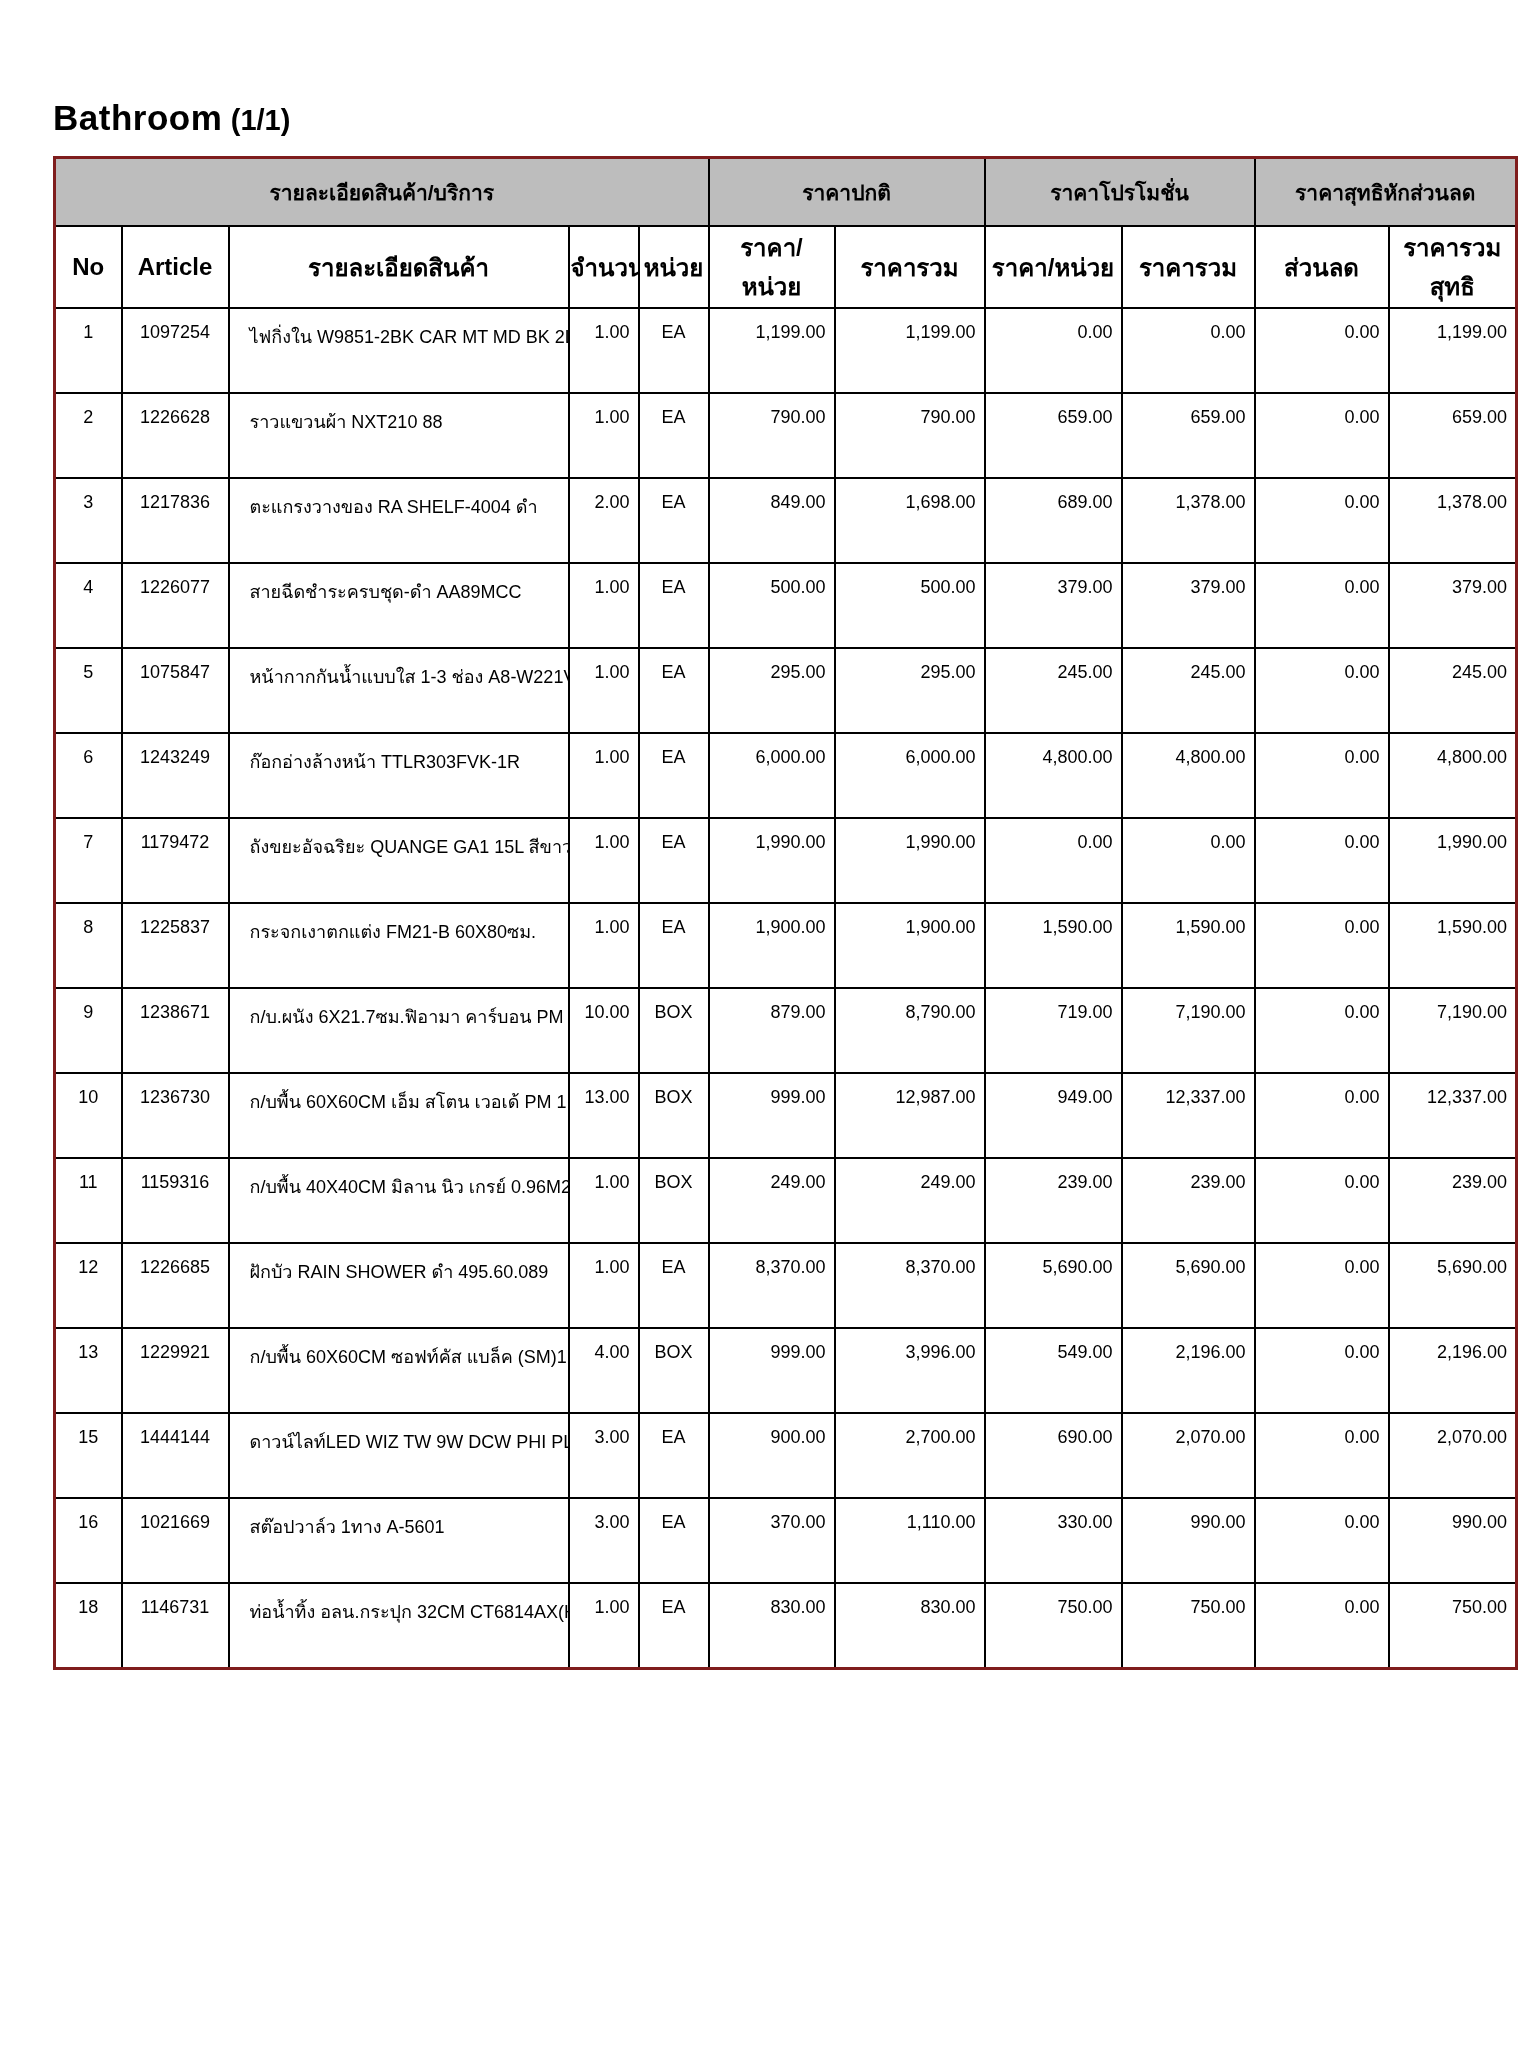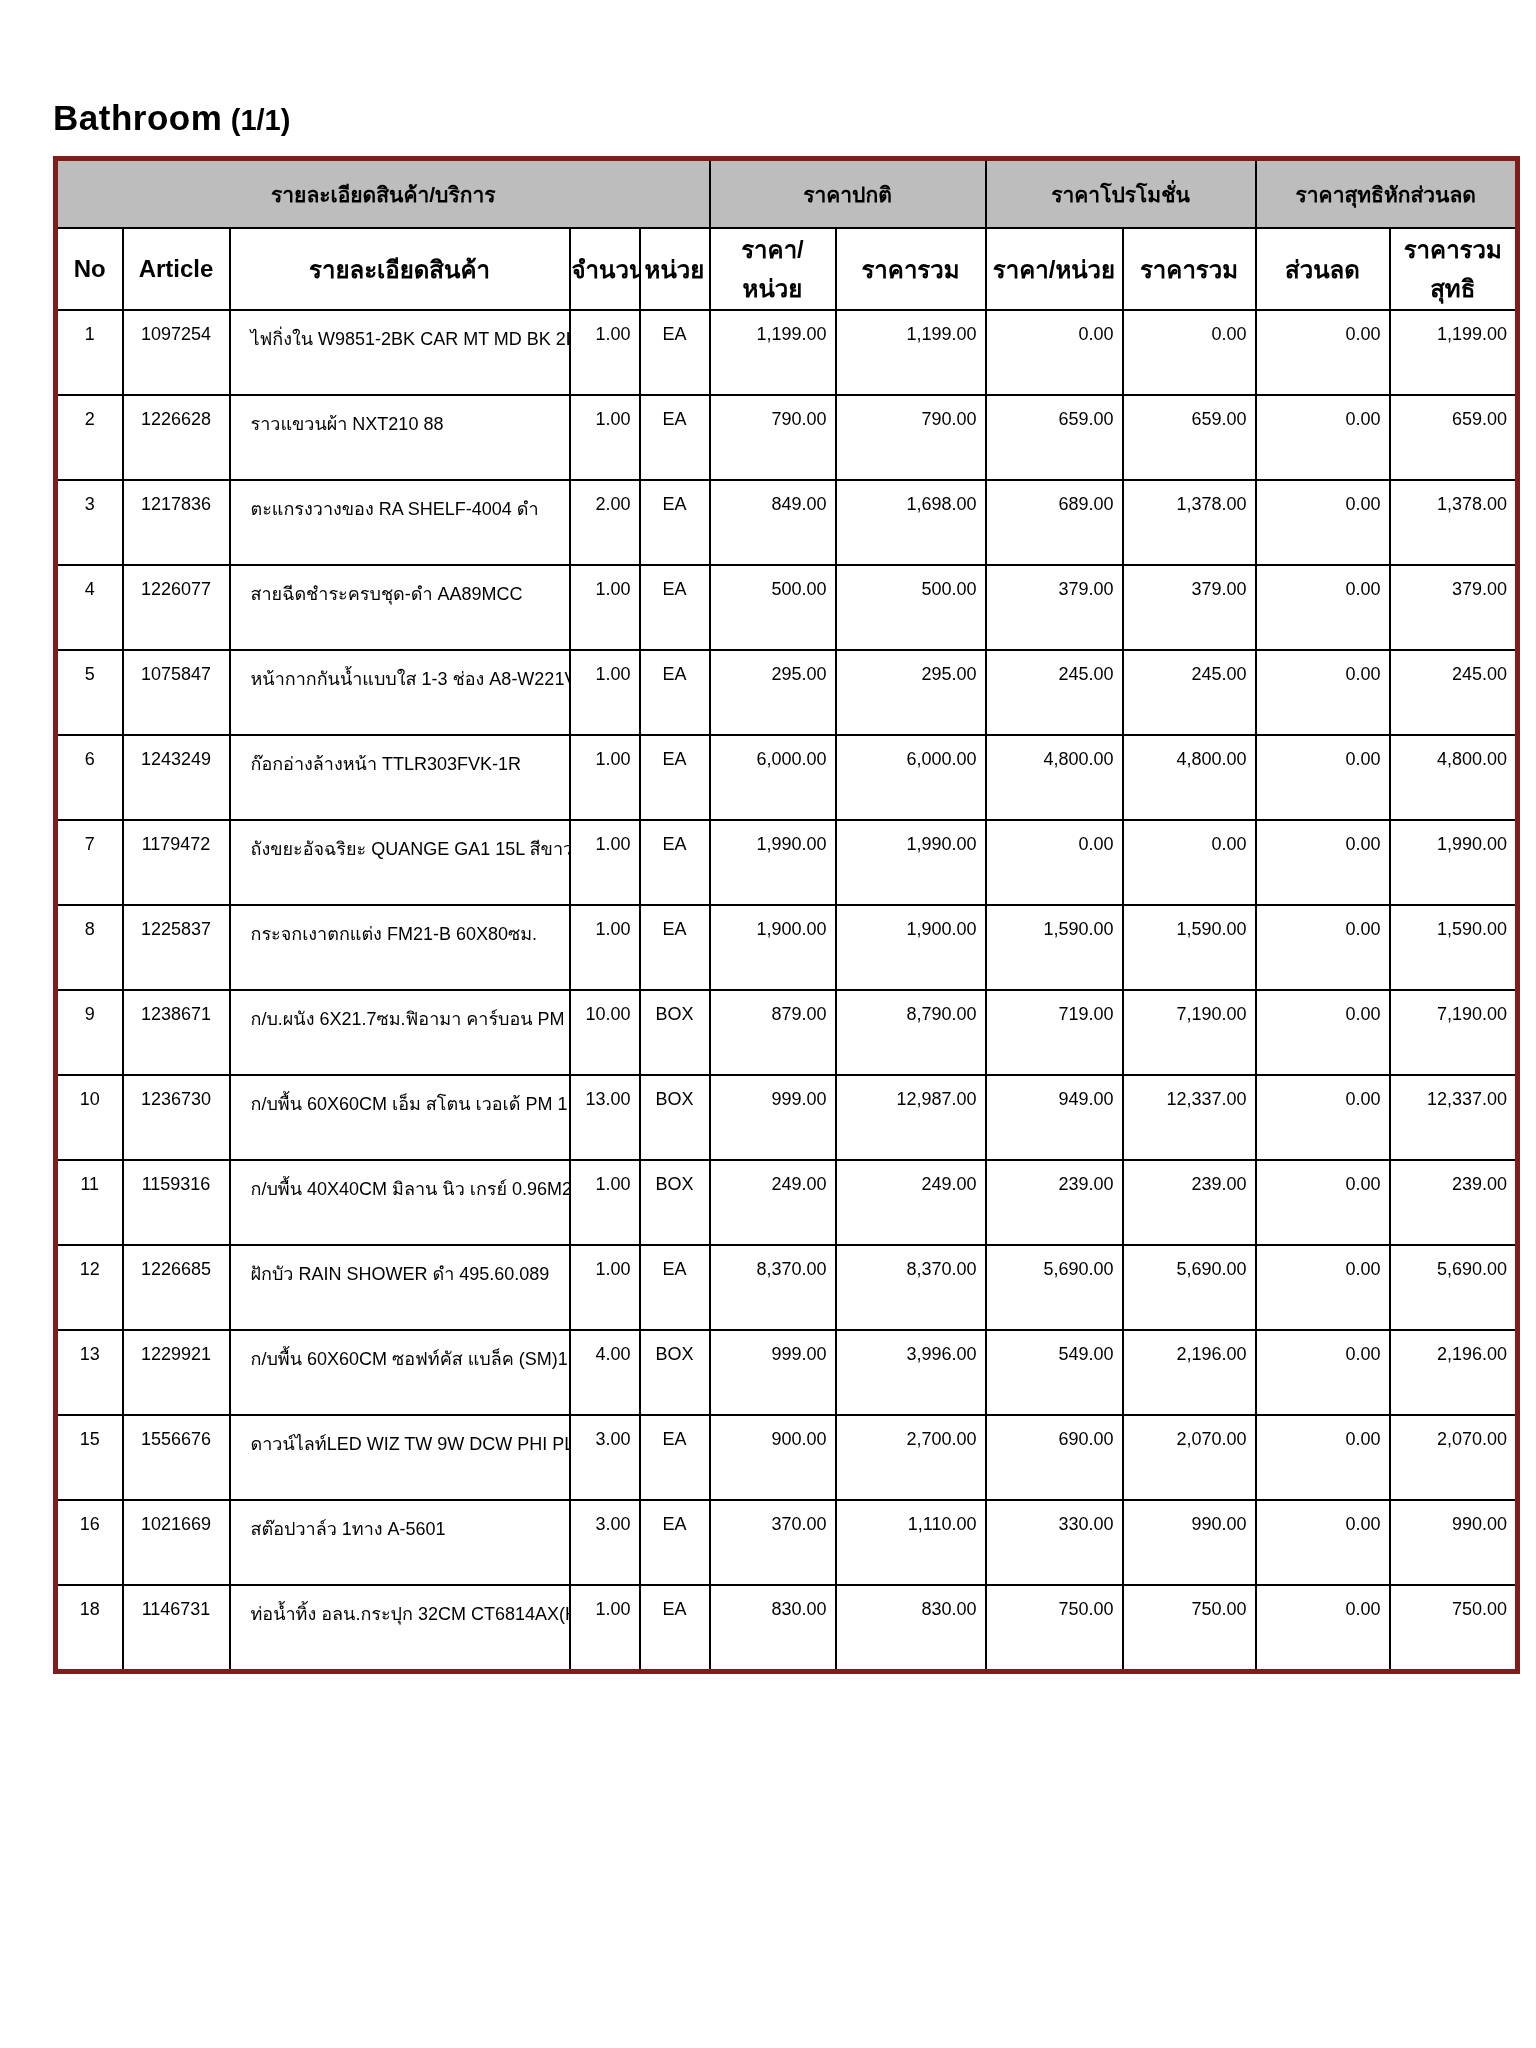--- a/index.html
+++ b/index.html
@@ -10,21 +10,21 @@
     overflow: hidden;
   }
   .page { padding: 98px 21px 0 53px; }
 
   .title-block { width: 1462px; text-align: left; margin-bottom: 18px; }
   .title-main { font-size: 35px; font-weight: 700; letter-spacing: 0.5px; }
   .title-page { font-size: 29px; font-weight: 700; margin-left: 4px; }
 
   table.quote-table {
     border-collapse: collapse; table-layout: fixed;
-    width: 1462px; border: 5px solid #7f1d1d;
+    width: 1462px; border: 3px solid #7f1d1d;
   }
   .quote-table th, .quote-table td { border: 2px solid #000; overflow: hidden; }
 
   tr.group-row th {
     background: #bdbdbd; height: 64px;
     font-size: 21px; font-weight: 700;
     text-align: center; vertical-align: middle;
   }
   tr.col-row th {
     background: #ffffff; height: 59px;
@@ -250,21 +250,21 @@
           <td class="a-c">BOX</td>
           <td class="a-r">999.00</td>
           <td class="a-r">3,996.00</td>
           <td class="a-r">549.00</td>
           <td class="a-r">2,196.00</td>
           <td class="a-r">0.00</td>
           <td class="a-r">2,196.00</td>
         </tr>
         <tr>
           <td class="a-c">15</td>
-          <td class="a-c">1556676</td>
+          <td class="a-c">1444144</td>
           <td class="a-l desc">ดาวน์ไลท์LED WIZ TW 9W DCW PHI PL WH</td>
           <td class="a-r">3.00</td>
           <td class="a-c">EA</td>
           <td class="a-r">900.00</td>
           <td class="a-r">2,700.00</td>
           <td class="a-r">690.00</td>
           <td class="a-r">2,070.00</td>
           <td class="a-r">0.00</td>
           <td class="a-r">2,070.00</td>
         </tr>

